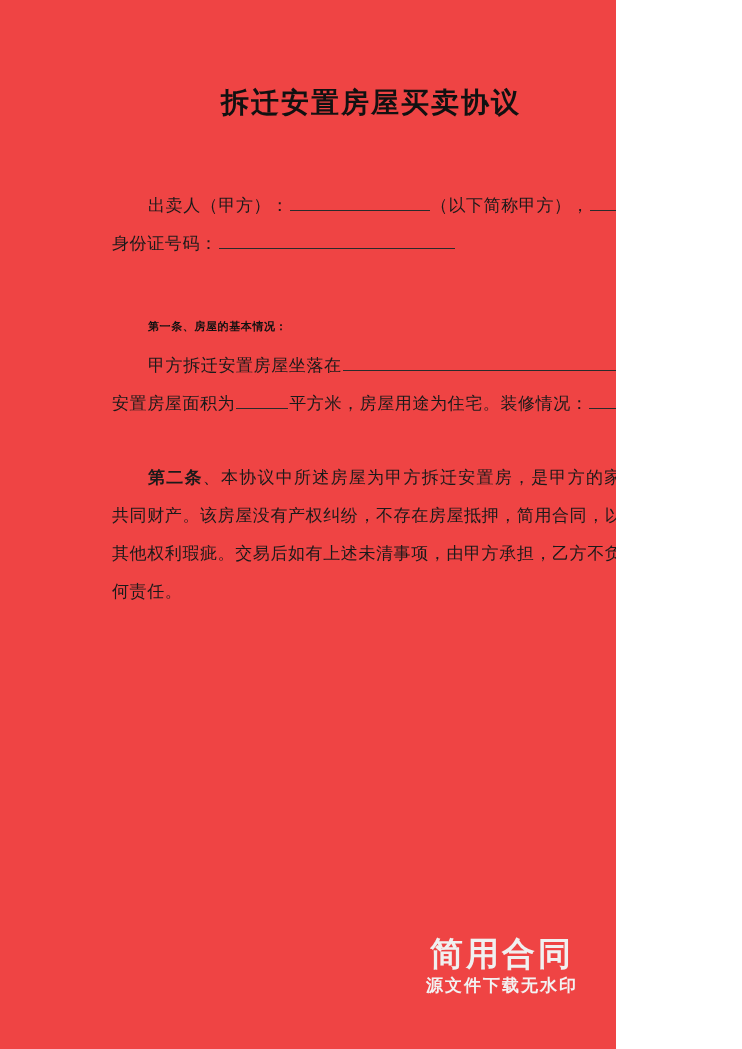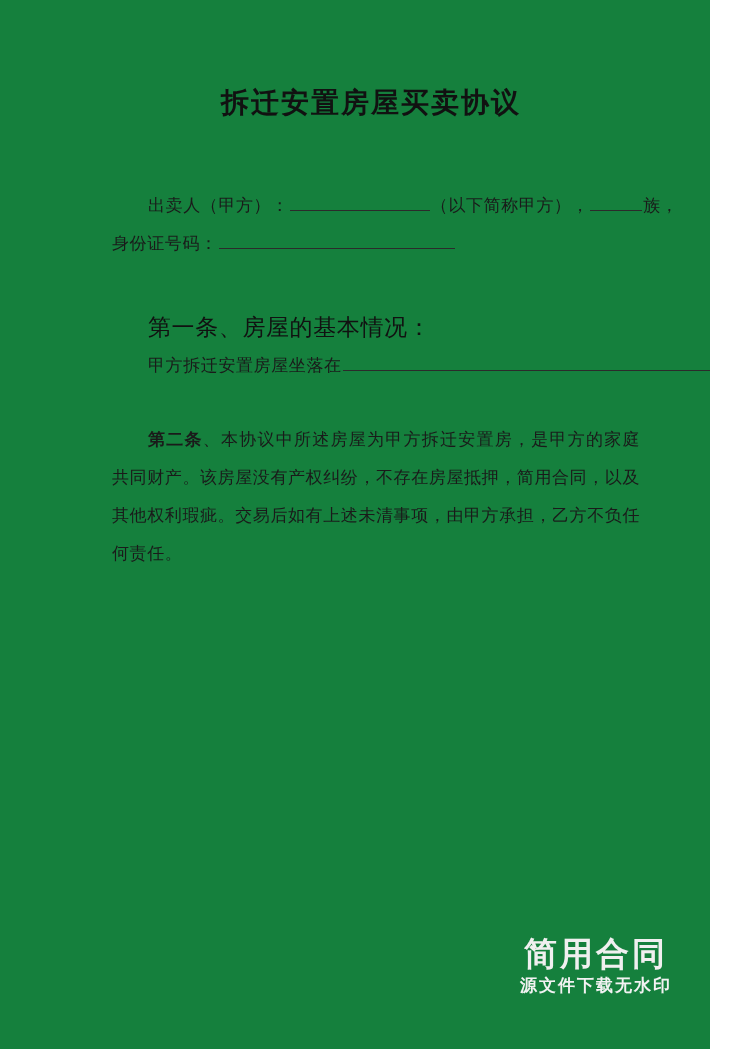--- a/index.html
+++ b/index.html
@@ -5,23 +5,23 @@
   html, body {
     margin: 0;
     padding: 0;
     background: #ffffff;
   }
   body {
     font-family: "DejaVu Serif", "Liberation Serif", serif;
   }
   .page {
     position: relative;
-    width: 710px;
+    width: 616px;
     height: 1049px;
-    background: #15803d;
+    background: #ef4444;
     overflow: hidden;
   }
 
   
   .doc-title {
     position: absolute;
     top: 84px;
     left: 0;
     width: 742px;
     text-align: center;
@@ -55,25 +55,25 @@
     line-height: 38px;
     color: #1a1a1a;
     text-indent: 36px;
     letter-spacing: 0.6px;
     text-align: justify;
   }
   .bold {
     font-weight: bold;
   }
   .heading {
-    font-size: 23px;
+    font-size: 11px;
     line-height: 38px;
     height: 38px;
     color: #111111;
-    font-weight: normal;
+    font-weight: bold;
     text-indent: 36px;
     letter-spacing: 0.6px;
   }
   .spacer-md { height: 36px; }
   .spacer-lg { height: 46px; }
 
   
   .blank {
     display: inline-block;
     border-bottom: 1.2px solid #2b2b2b;
@@ -142,20 +142,23 @@
 
 
     <div class="spacer-lg"></div>
 
     <div class="heading">第一条、房屋的基本情况：</div>
 
     <div class="line indent">
       <span>甲方拆迁安置房屋坐落在</span><span class="blank b-6xl"></span><span>，</span>
     </div>
 
+    <div class="line">
+      <span>安置房屋面积为</span><span class="blank b-sm"></span><span>平方米，房屋用途为住宅。装修情况：</span><span class="blank b-sm"></span>
+    </div>
 
     <div class="spacer-md"></div>
 
     <div class="para"><span class="bold">第二条</span><span>、本协议中所述房屋为甲方拆迁安置房，是甲方的家庭共同财产。该房屋没有产权纠纷，不存在房屋抵押，简用合同，以及其他权利瑕疵。交易后如有上述未清事项，由甲方承担，乙方不负任何责任。</span></div>
 
   </div>
 
   <div class="watermark">
     <div class="wm-main">简用合同</div>
     <div class="wm-sub">源文件下载无水印</div>

